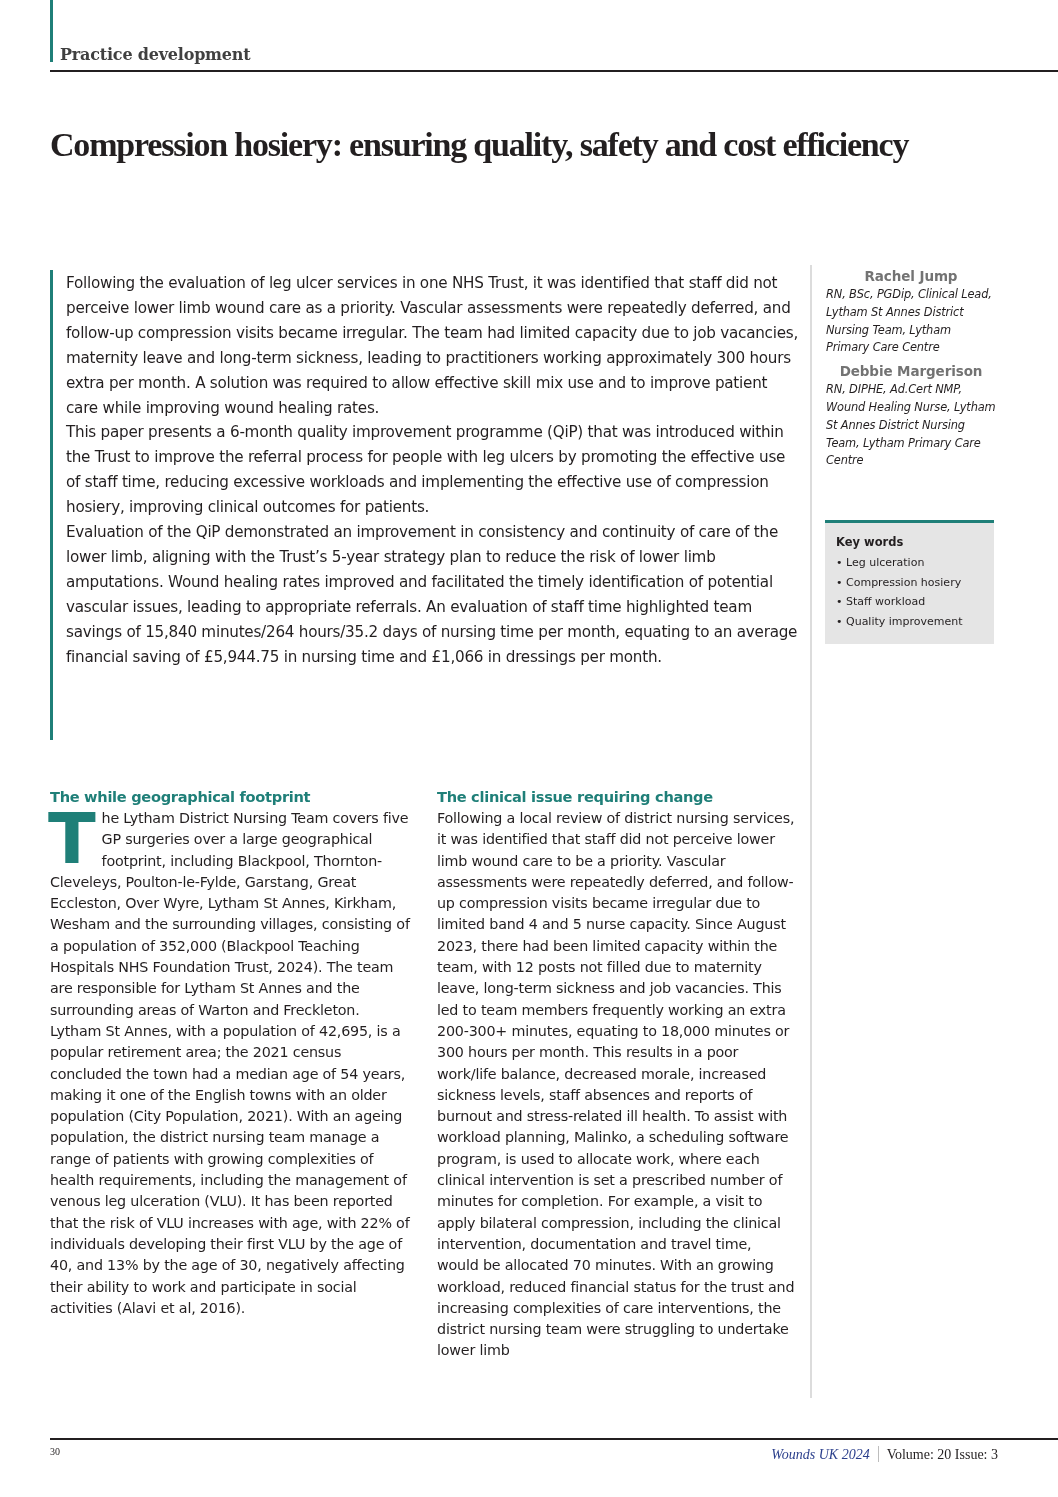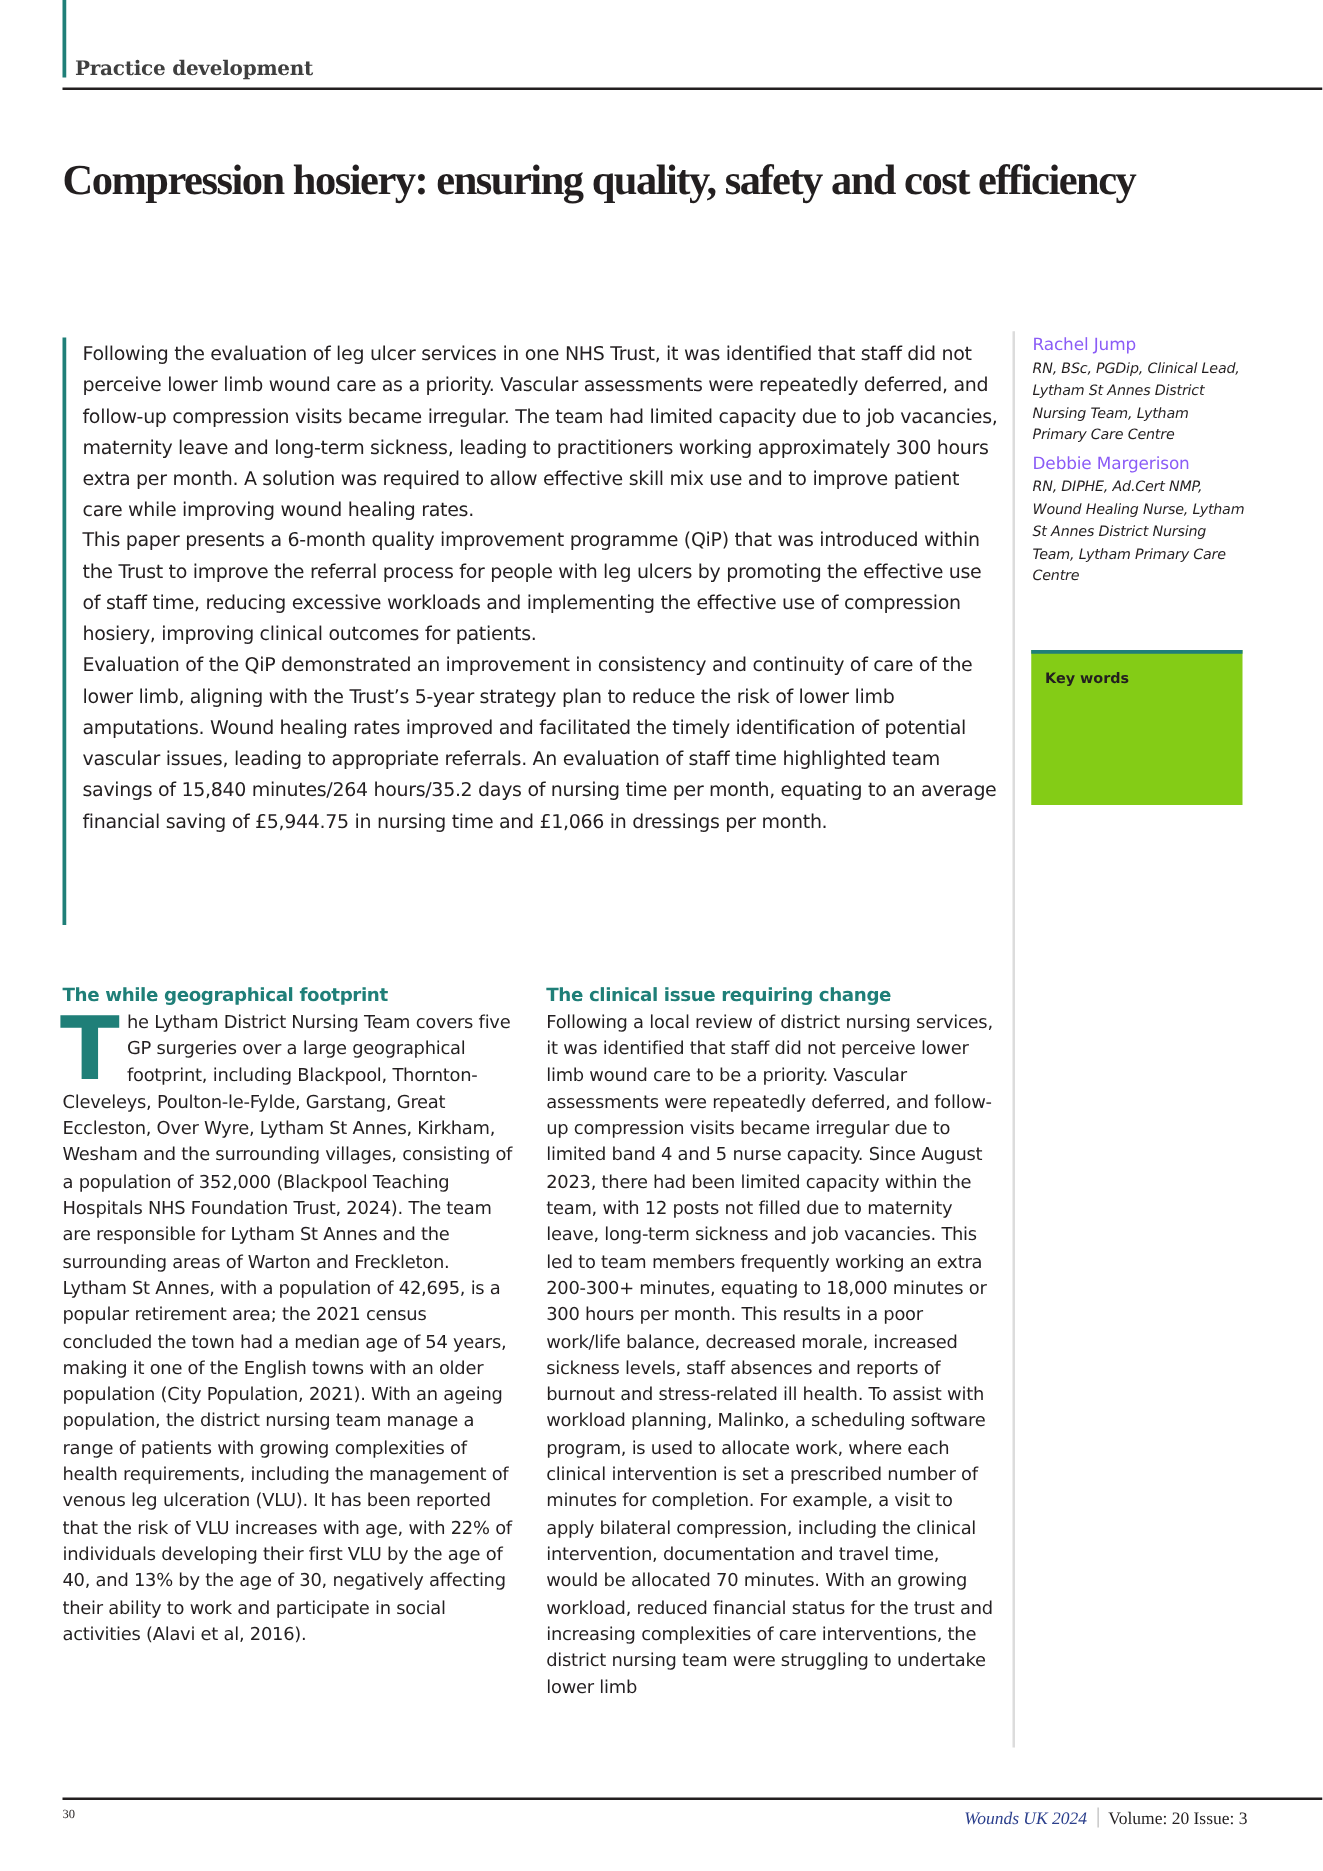--- a/index.html
+++ b/index.html
@@ -12,24 +12,24 @@
 
     .title { position: absolute; left: 50px; top: 117px; width: 940px; font-family: "Liberation Serif", serif; font-weight: bold; font-size: 34px; line-height: 56px; color: #231f20; letter-spacing: -1.2px; }
 
     .abstract-bar { position: absolute; left: 50px; top: 270px; width: 3px; height: 470px; background: #1f7f78; }
     .abstract { position: absolute; left: 66px; top: 271px; width: 735px; font-size: 15.2px; line-height: 24.9px; color: #231f20; letter-spacing: -0.25px; }
     .abstract p { margin: 0; }
 
     .vrule { position: absolute; left: 810px; top: 265px; width: 2px; height: 1133px; background: #dcdcdc; }
 
     .authors { position: absolute; left: 826px; top: 266px; width: 170px; }
-    .author-name { font-size: 13.5px; font-weight: normal; color: #8b5cf6; line-height: 20px; letter-spacing: -0.1px; }
+    .author-name { font-size: 13.5px; font-weight: bold; color: #737373; line-height: 20px; letter-spacing: -0.1px; text-align: center; }
     .author-aff { font-size: 11.4px; font-style: italic; color: #231f20; line-height: 17.8px; margin-bottom: 4px; letter-spacing: -0.15px; }
 
-    .keywords { position: absolute; left: 825px; top: 520px; width: 169px; height: 124px; background: #84cc16; border-top: 3px solid #1f7f78; padding: 10px 0 0 11px; }
+    .keywords { position: absolute; left: 825px; top: 520px; width: 169px; height: 124px; background: #e5e5e5; border-top: 3px solid #1f7f78; padding: 10px 0 0 11px; }
     .keywords h4 { font-size: 11.5px; font-weight: bold; color: #231f20; line-height: 18px; margin-bottom: 2px; }
     .keywords ul { list-style: none; }
     .keywords li { font-size: 11px; line-height: 19.6px; color: #231f20; }
     .keywords li .bullet { display: inline-block; width: 10px; }
 
     .col { position: absolute; top: 786px; width: 360px; font-size: 14.3px; line-height: 21.3px; color: #231f20; letter-spacing: -0.2px; }
     .col-left { left: 50px; }
     .col-right { left: 437px; }
     .col h3 { font-size: 14.6px; font-weight: bold; color: #1f7f78; line-height: 22px; letter-spacing: -0.3px; }
     .dropcap { float: left; font-size: 70px; line-height: 56px; font-weight: bold; color: #1f7f78; margin: 3px 6px 0 -2px; font-family: "DejaVu Sans", sans-serif; }
@@ -64,20 +64,26 @@
     <div class="author-aff">RN, BSc, PGDip, Clinical Lead, Lytham St Annes District Nursing Team, Lytham Primary Care Centre</div>
   </div>
   <div>
     <div class="author-name">Debbie Margerison</div>
     <div class="author-aff">RN, DIPHE, Ad.Cert NMP, Wound Healing Nurse, Lytham St Annes District Nursing Team, Lytham Primary Care Centre</div>
   </div>
 </div>
 
 <div class="keywords">
   <h4>Key words</h4>
+  <ul>
+    <li><span class="bullet">•</span><span>Leg ulceration</span></li>
+    <li><span class="bullet">•</span><span>Compression hosiery</span></li>
+    <li><span class="bullet">•</span><span>Staff workload</span></li>
+    <li><span class="bullet">•</span><span>Quality improvement</span></li>
+  </ul>
 </div>
 
 <div class="col col-left">
   <h3>The while geographical footprint</h3>
   <p><span class="dropcap">T</span><span>he Lytham District Nursing Team covers five GP surgeries over a large geographical footprint, including Blackpool, Thornton-Cleveleys, Poulton-le-Fylde, Garstang, Great Eccleston, Over Wyre, Lytham St Annes, Kirkham, Wesham and the surrounding villages, consisting of a population of 352,000 (Blackpool Teaching Hospitals NHS Foundation Trust, 2024). The team are responsible for Lytham St Annes and the surrounding areas of Warton and Freckleton. Lytham St Annes, with a population of 42,695, is a popular retirement area; the 2021 census concluded the town had a median age of 54 years, making it one of the English towns with an older population (City Population, 2021). With an ageing population, the district nursing team manage a range of patients with growing complexities of health requirements, including the management of venous leg ulceration (VLU). It has been reported that the risk of VLU increases with age, with 22% of individuals developing their first VLU by the age of 40, and 13% by the age of 30, negatively affecting their ability to work and participate in social activities (Alavi et al, 2016).</span></p>
 </div>
 
 <div class="col col-right">
   <h3>The clinical issue requiring change</h3>
   <p>Following a local review of district nursing services, it was identified that staff did not perceive lower limb wound care to be a priority. Vascular assessments were repeatedly deferred, and follow-up compression visits became irregular due to limited band 4 and 5 nurse capacity. Since August 2023, there had been limited capacity within the team, with 12 posts not filled due to maternity leave, long-term sickness and job vacancies. This led to team members frequently working an extra 200-300+ minutes, equating to 18,000 minutes or 300 hours per month. This results in a poor work/life balance, decreased morale, increased sickness levels, staff absences and reports of burnout and stress-related ill health. To assist with workload planning, Malinko, a scheduling software program, is used to allocate work, where each clinical intervention is set a prescribed number of minutes for completion. For example, a visit to apply bilateral compression, including the clinical intervention, documentation and travel time, would be allocated 70 minutes. With an growing workload, reduced financial status for the trust and increasing complexities of care interventions, the district nursing team were struggling to undertake lower limb</p>

